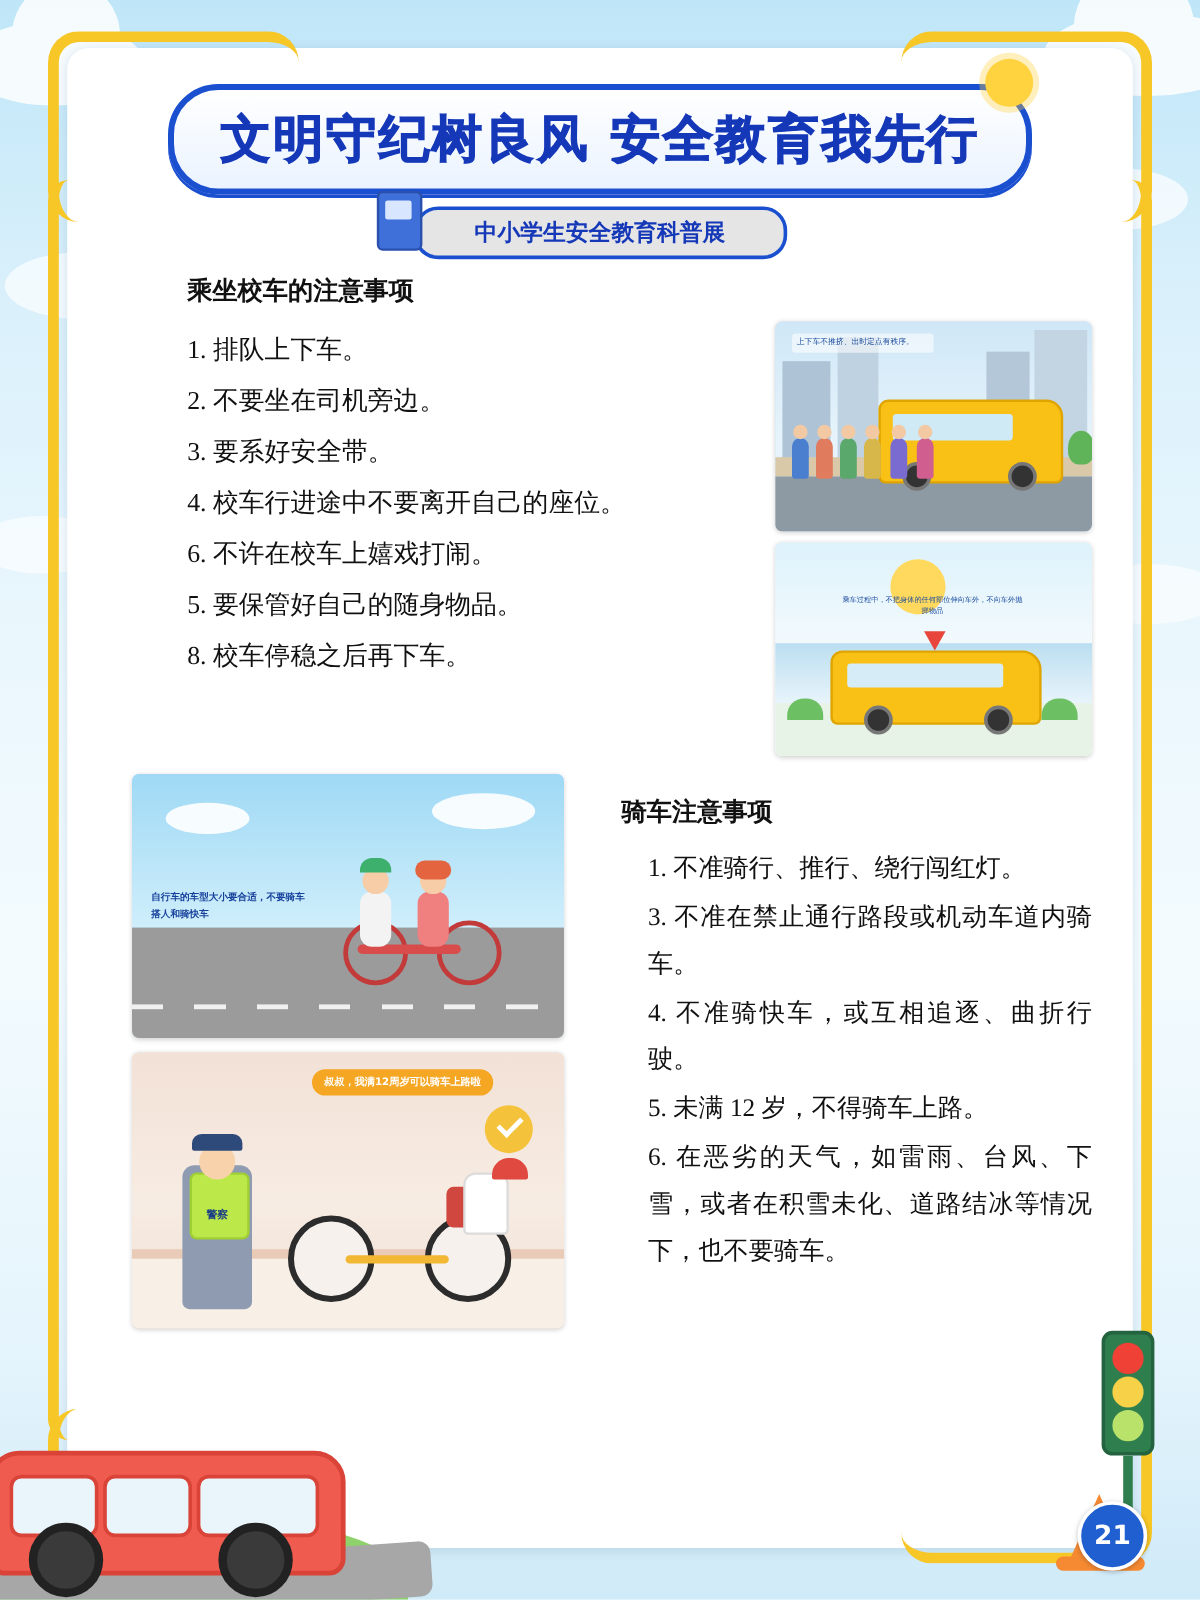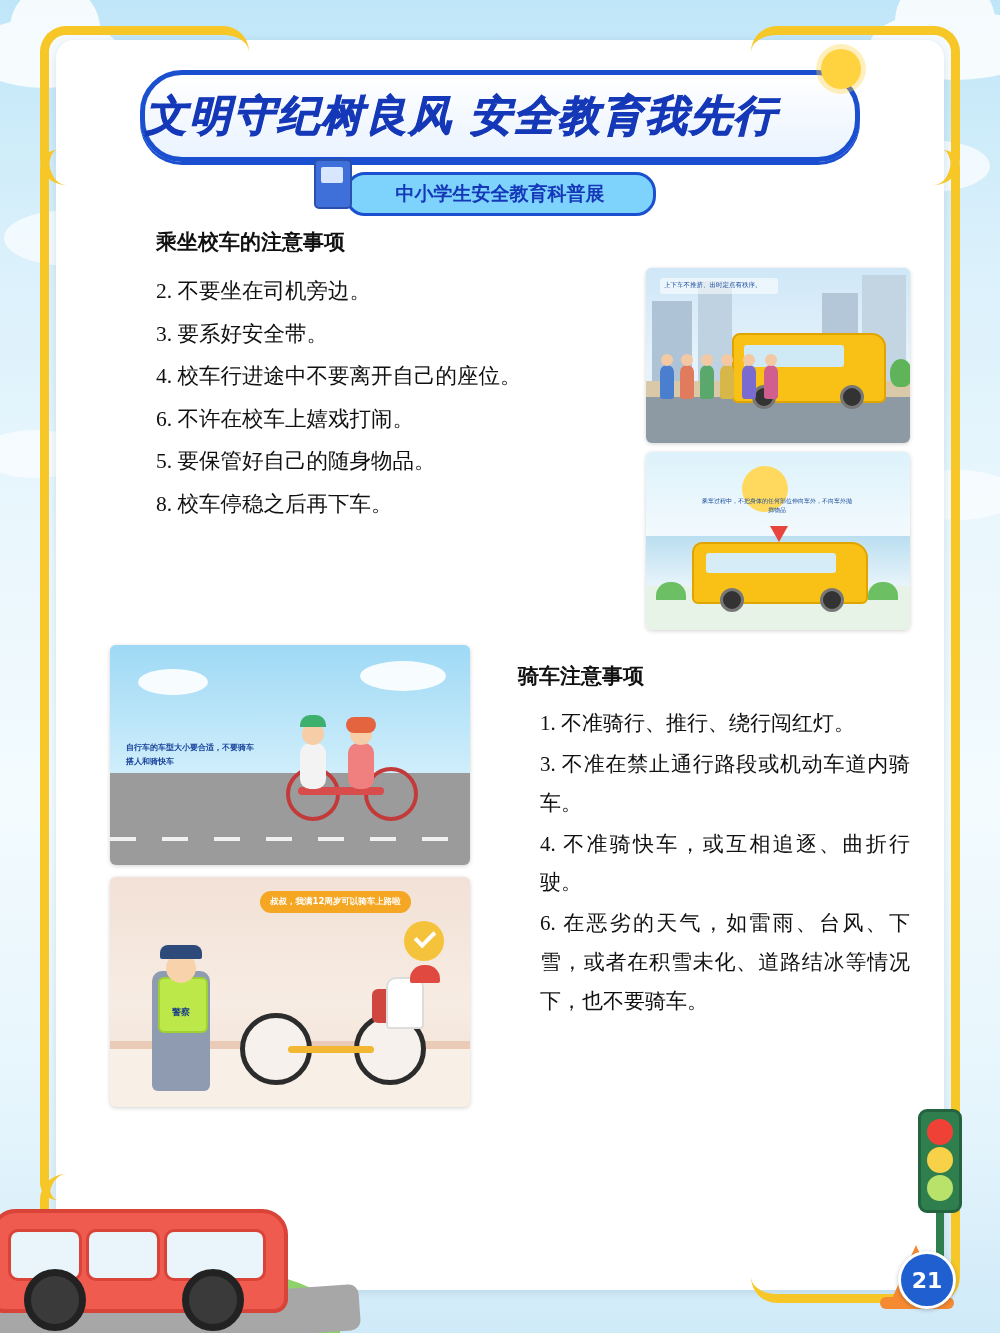--- a/index.html
+++ b/index.html
@@ -28,32 +28,32 @@
   .fc-l{left:40px;top:150px;width:26px;height:1050px;border-right:none;border-top:none;border-bottom:none;}
   .fc-r{right:40px;top:150px;width:26px;height:1050px;border-left:none;border-top:none;border-bottom:none;}
   .fc-bl{left:40px;bottom:30px;width:200px;height:120px;border-right:none;border-top:none;}
   .fc-br{right:40px;bottom:30px;width:200px;height:120px;border-left:none;border-top:none;}
 
   
   .title-wrap{position:absolute;left:140px;top:70px;width:720px;}
   .title-banner{
     position:relative;height:82px;border:5px solid #1a4fd0;border-radius:42px;
     background:linear-gradient(180deg,#ffffff 0%,#eaf3ff 100%);
-    display:flex;align-items:center;justify-content:flex-start;box-shadow:0 3px 0 #1a4fd0;font-style:italic;
+    display:flex;align-items:center;justify-content:center;box-shadow:0 3px 0 #1a4fd0;
   }
   .title-text{
     font-family:"DejaVu Sans","Liberation Sans",sans-serif;
     font-size:42px;font-weight:bold;color:#1538b8;letter-spacing:2px;
     -webkit-text-stroke:1px #1538b8;white-space:nowrap;
   }
   .title-sun{position:absolute;right:-6px;top:-26px;width:40px;height:40px;border-radius:50%;
     background:#ffd23f;box-shadow:0 0 0 5px rgba(255,210,63,.35);}
   .subtitle-pill{
     position:relative;margin:10px auto 0;width:305px;height:38px;border:3px solid #1a4fd0;border-radius:20px;
-    background:#7dd3fc;display:flex;align-items:center;justify-content:center;
+    background:#e5e5e5;display:flex;align-items:center;justify-content:center;
   }
   .subtitle-text{font-family:"DejaVu Sans","Liberation Sans",sans-serif;font-size:19px;color:#1538b8;font-weight:bold;}
   .book-icon{position:absolute;left:-34px;top:-16px;width:34px;height:46px;background:#3f6fd8;border-radius:5px;
     border:2px solid #2a50ae;}
   .book-icon:after{content:"";position:absolute;left:5px;top:6px;width:22px;height:16px;background:#d8e6ff;border-radius:2px;}
   h2.sec-title{
     font-family:"DejaVu Sans","Liberation Sans",sans-serif;
     font-size:21px;font-weight:bold;color:#111;margin:0 0 14px 0;
   }
   .list-item{font-size:21.5px;color:#111;line-height:1.98;white-space:nowrap;}
@@ -185,20 +185,21 @@
     <div class="title-text">文明守纪树良风  安全教育我先行</div>
   </div>
   <div class="subtitle-pill">
     <div class="book-icon"></div>
     <div class="subtitle-text">中小学生安全教育科普展</div>
   </div>
 </div>
 
 <div class="sec-bus">
   <h2 class="sec-title">乘坐校车的注意事项</h2>
+  <div class="list-item">1. 排队上下车。</div>
   <div class="list-item">2. 不要坐在司机旁边。</div>
   <div class="list-item">3. 要系好安全带。</div>
   <div class="list-item">4. 校车行进途中不要离开自己的座位。</div>
   <div class="list-item">6. 不许在校车上嬉戏打闹。</div>
   <div class="list-item">5. 要保管好自己的随身物品。</div>
   <div class="list-item">8. 校车停稳之后再下车。</div>
 </div>
 
 <div class="illu illu-busstop">
   <div class="bs-sky"></div>
@@ -276,20 +277,21 @@
   <div class="pl-bag"></div>
   <div class="pl-student"></div>
   <div class="pl-helmet"></div>
 </div>
 
 <div class="sec-bike">
   <h2 class="sec-title">骑车注意事项</h2>
   <div class="list-item indent">1. 不准骑行、推行、绕行闯红灯。</div>
   <div class="list-item indent">3. 不准在禁止通行路段或机动车道内骑车。</div>
   <div class="list-item indent">4. 不准骑快车，或互相追逐、曲折行驶。</div>
+  <div class="list-item indent">5. 未满 12 岁，不得骑车上路。</div>
   <div class="list-item indent">6. 在恶劣的天气，如雷雨、台风、下雪，或者在积雪未化、道路结冰等情况下，也不要骑车。</div>
 </div>
 
 <div class="hill"></div>
 <div class="road-strip"></div>
 <div class="car">
   <div class="car-body"></div>
   <div class="car-win car-w1"></div>
   <div class="car-win car-w2"></div>
   <div class="car-win car-w3"></div>

